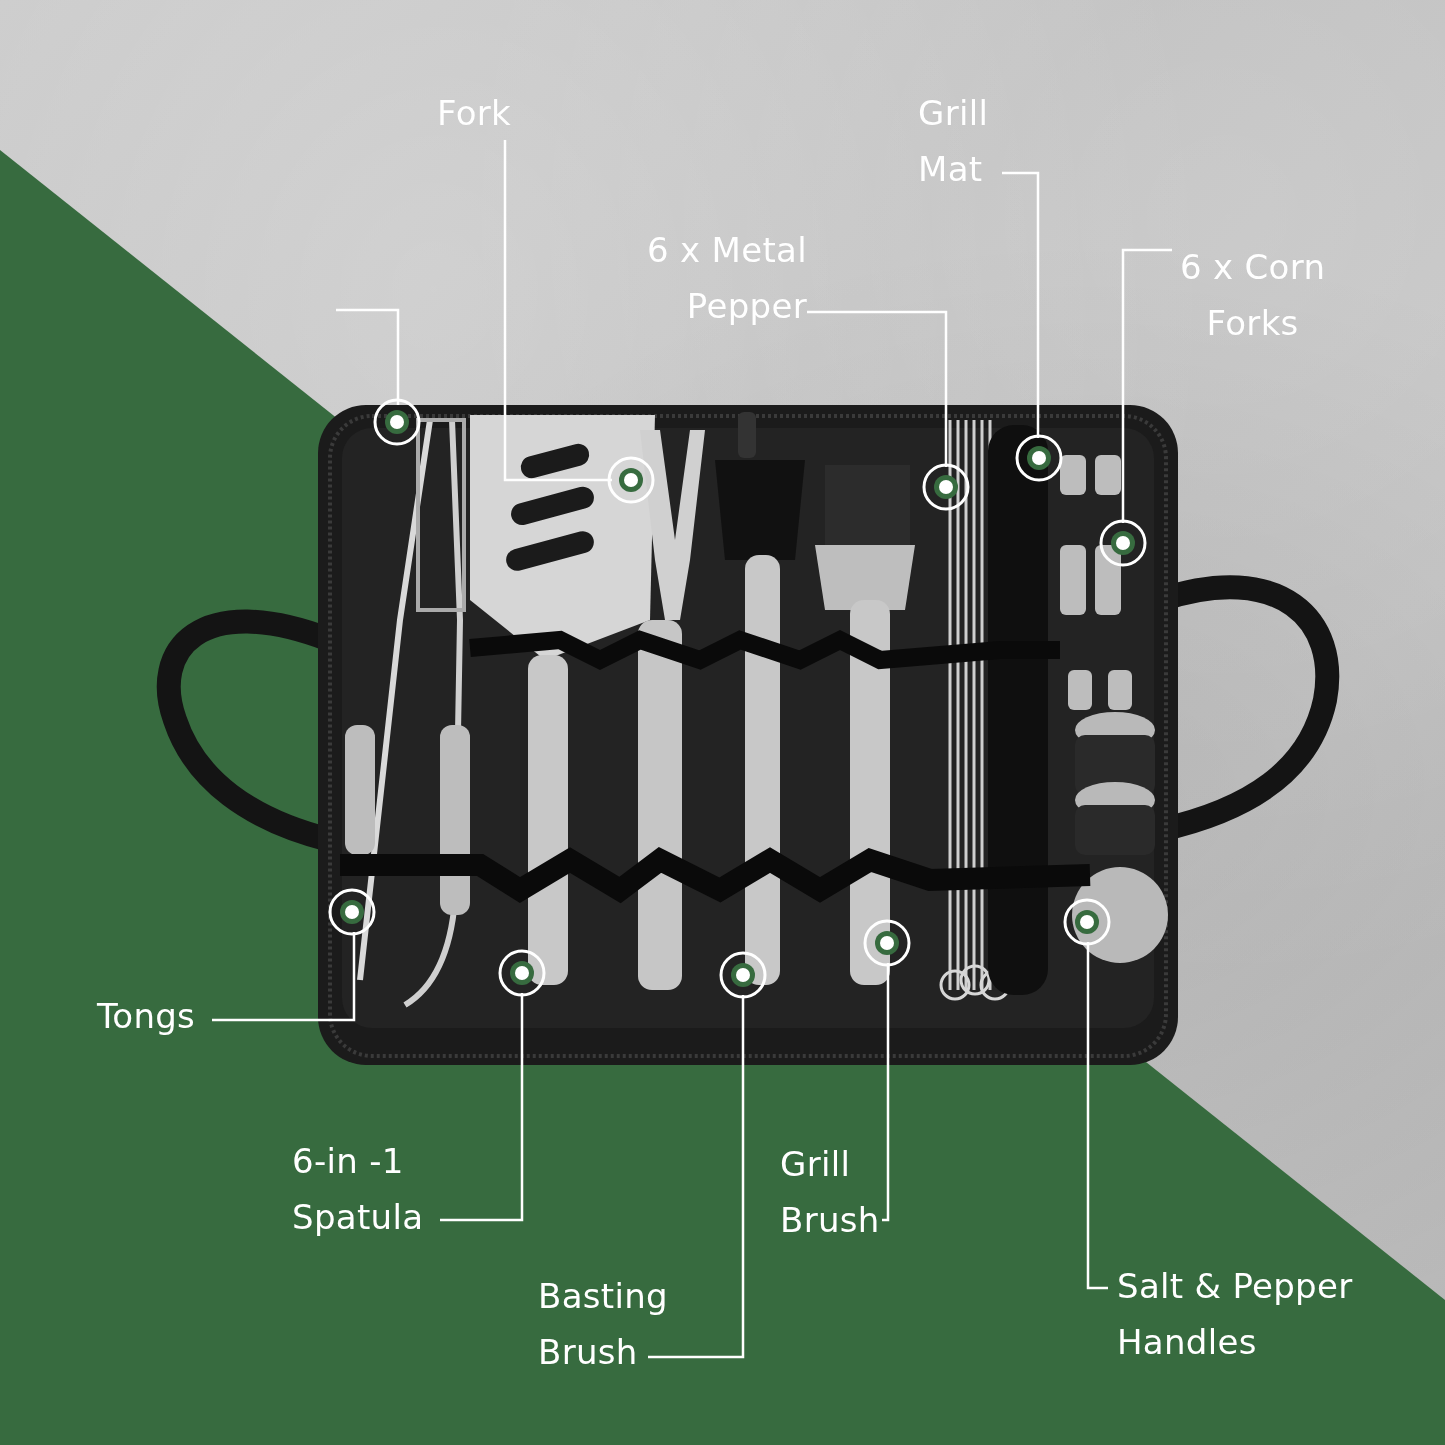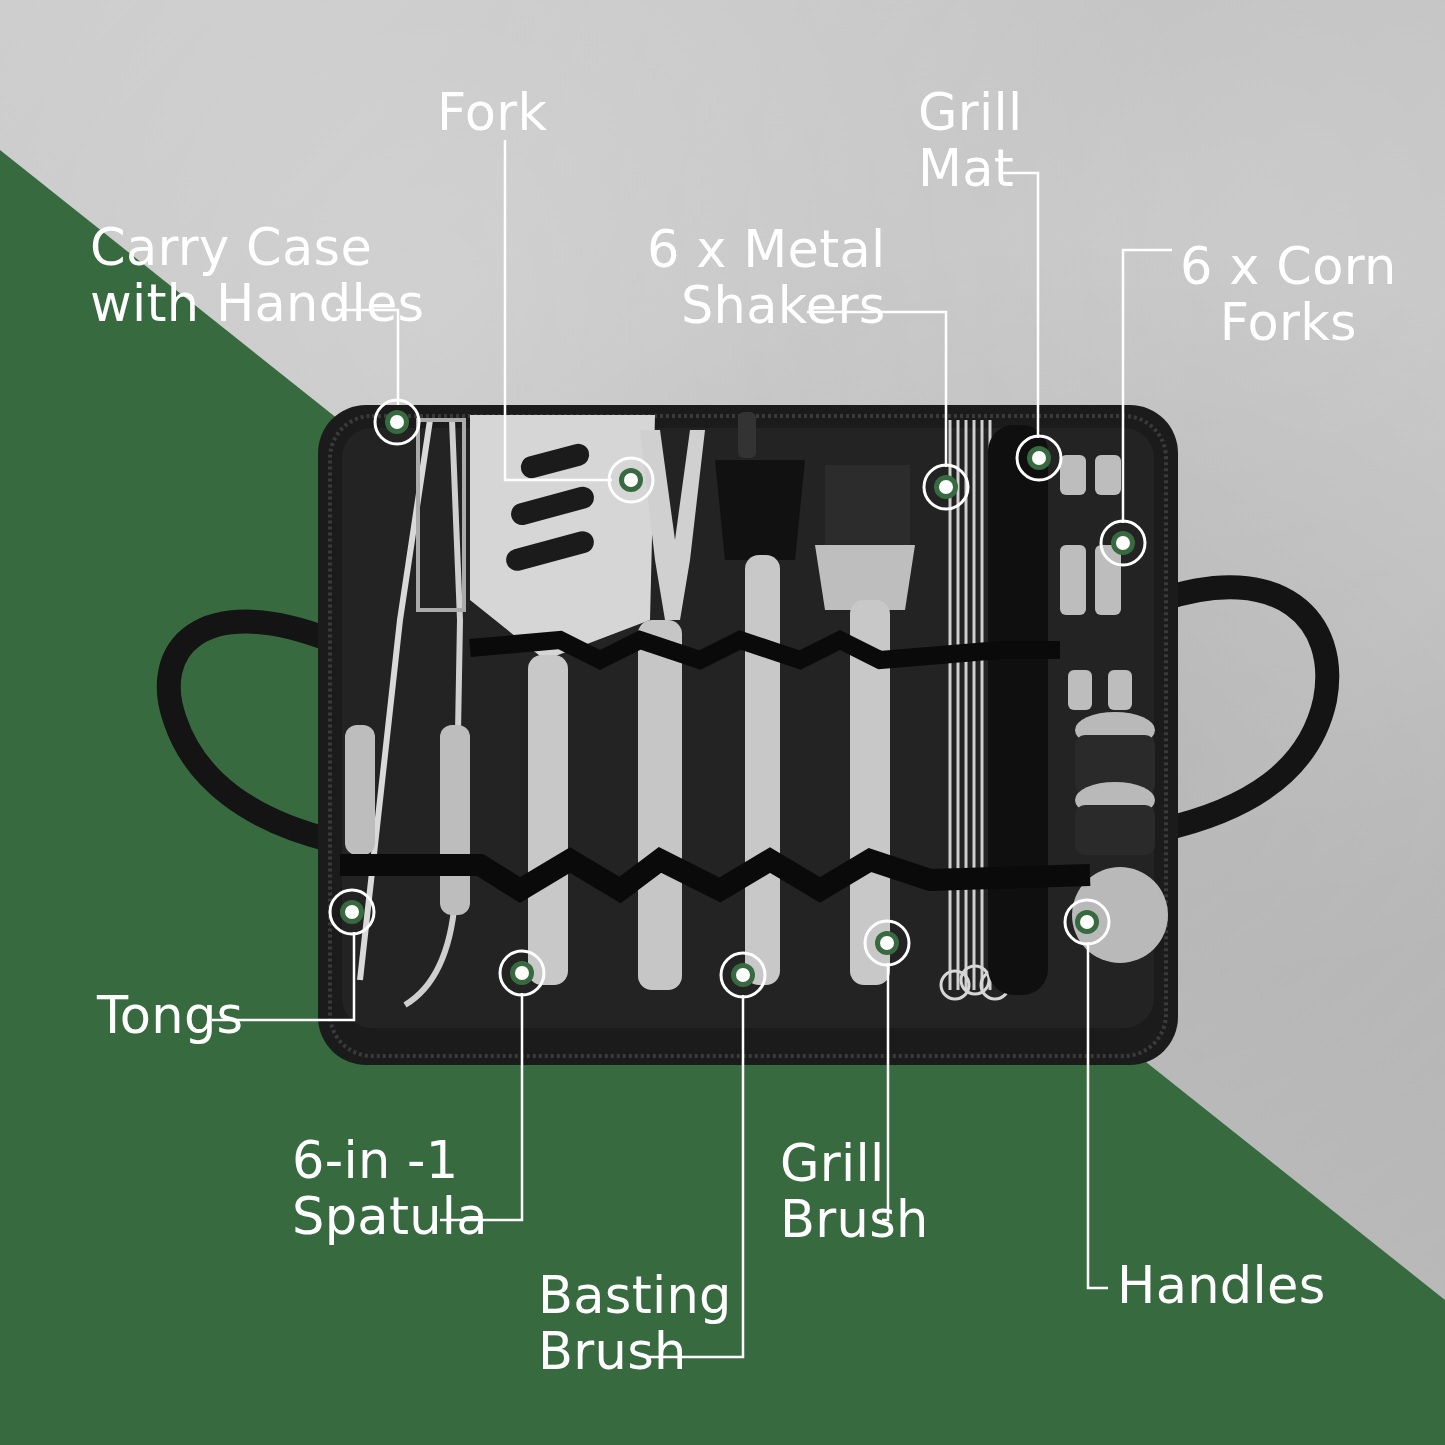--- a/index.html
+++ b/index.html
@@ -7,21 +7,21 @@
          font-family:"DejaVu Sans", sans-serif; background:#bdbdbd; }
   .stage { position:absolute; left:0; top:0; width:1445px; height:1445px; }
   .concrete { position:absolute; inset:0;
     background:
       radial-gradient(ellipse at 30% 20%, rgba(255,255,255,0.25), transparent 55%),
       radial-gradient(ellipse at 75% 55%, rgba(0,0,0,0.08), transparent 50%),
       radial-gradient(ellipse at 85% 15%, rgba(255,255,255,0.18), transparent 45%),
       linear-gradient(135deg, #c9c9c9 0%, #bcbcbc 40%, #c4c4c4 70%, #b6b6b6 100%);
   }
   .green-bg { position:absolute; inset:0; }
-  .label { position:absolute; color:#ffffff; font-size:51px; line-height:56px;
+  .label { position:absolute; color:#ffffff; font-size:34px; line-height:56px;
            font-weight:500; letter-spacing:0.3px; white-space:nowrap;
            text-shadow:0 0 1px rgba(0,0,0,0.05); }
   .label span { display:block; }
   svg.overlay { position:absolute; left:0; top:0; }
 </style>
 </head>
 <body>
 
 <div class="stage">
   <div class="concrete"></div>
@@ -171,34 +171,30 @@
           <circle cx="743" cy="975" r="7" fill="#fff"></circle>
         </g>
       <g>
           <circle cx="1087" cy="922" r="22" fill="none" stroke="#fff" stroke-width="3"></circle>
           <circle cx="1087" cy="922" r="12" fill="#376b3f"></circle>
           <circle cx="1087" cy="922" r="7" fill="#fff"></circle>
         </g>
     </g>
   </svg>
 
-  <div class="label" style="left:90px; top:220px;">
-    <span>Carry Case</span>
-    <span>with Handles</span>
-  </div>
   <div class="label" style="left:437px; top:85px;">
     <span>Fork</span>
   </div>
   <div class="label" style="left:918px; top:85px;">
     <span>Grill</span>
     <span>Mat</span>
   </div>
   <div class="label" style="left:647px; top:222px;text-align:right;">
     <span>6 x Metal</span>
-    <span>Shakers</span>
+    <span>Pepper</span>
   </div>
   <div class="label" style="left:1180px; top:239px;text-align:center;">
     <span>6 x Corn</span>
     <span>Forks</span>
   </div>
   <div class="label" style="left:97px; top:988px;text-align:right;">
     <span>Tongs</span>
   </div>
   <div class="label" style="left:292px; top:1133px;">
     <span>6-in -1</span>
@@ -206,15 +202,16 @@
   </div>
   <div class="label" style="left:780px; top:1136px;">
     <span>Grill</span>
     <span>Brush</span>
   </div>
   <div class="label" style="left:538px; top:1268px;">
     <span>Basting</span>
     <span>Brush</span>
   </div>
   <div class="label" style="left:1117px; top:1258px;">
+    <span>Salt &amp; Pepper</span>
     <span>Handles</span>
   </div>
 </div>
 
 </body></html>

